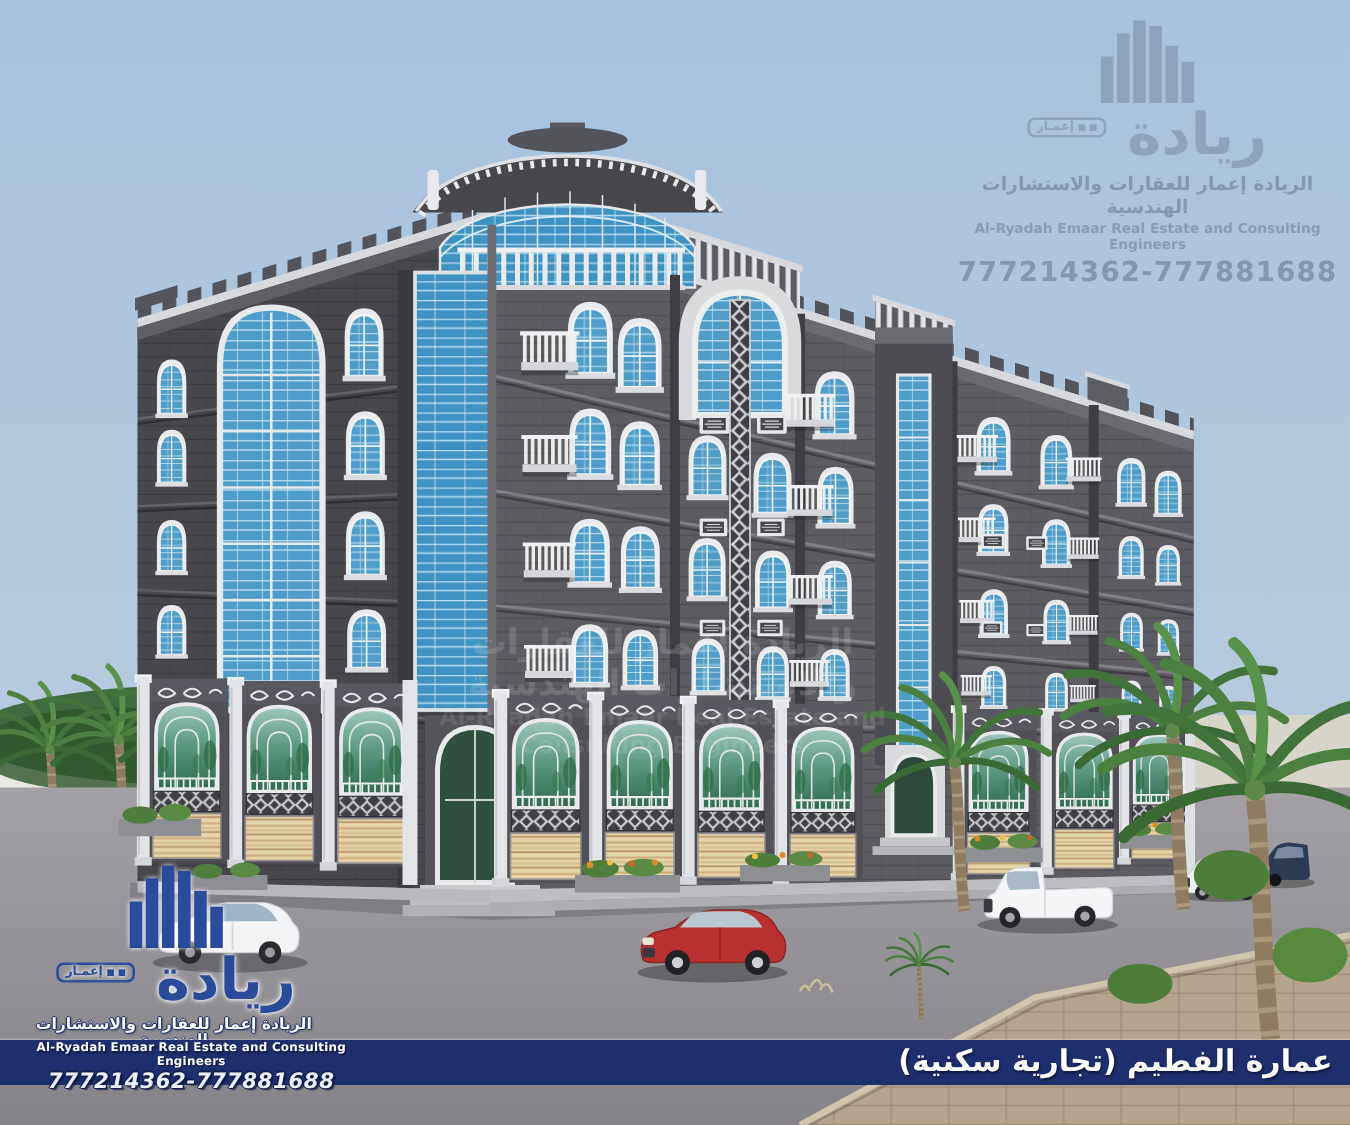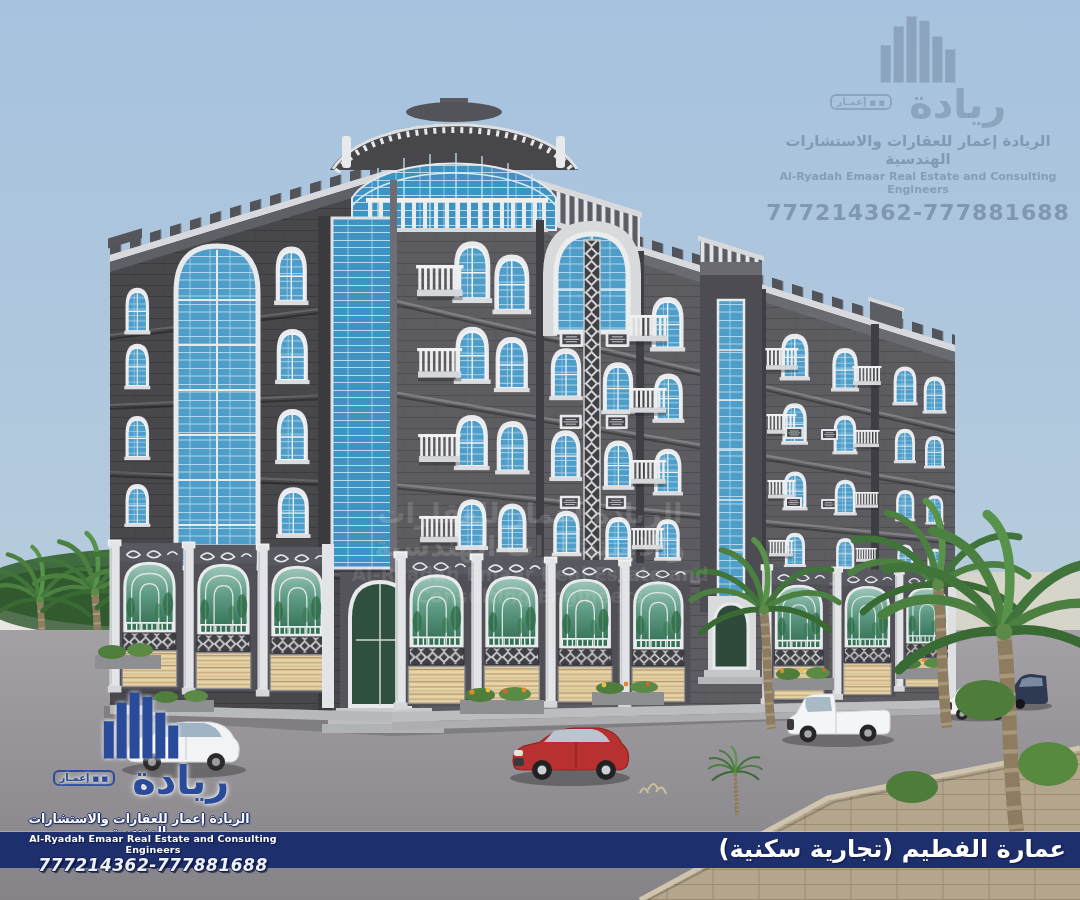--- a/index.html
+++ b/index.html
@@ -7,21 +7,21 @@
          font-family:"DejaVu Sans",sans-serif;background:#a6c2de;}
   svg.scene{position:absolute;left:0;top:0;}
 
   
   .logo{display:flex;flex-direction:column;align-items:center;line-height:1;}
   .logo-mark{width:86px;height:72px;}
   .logo-row{display:flex;align-items:flex-start;gap:17px;direction:ltr;}
   .logo-tag{font-size:10px;font-weight:bold;border:2px solid currentColor;border-radius:6px;
             padding:1px 5px;margin-top:10px;letter-spacing:1px;white-space:nowrap;direction:rtl;}
   .tag-squares{font-size:7px;letter-spacing:1px;margin-left:3px;}
-  .logo-callig{font-size:40px;font-weight:800;}
+  .logo-callig{font-size:46px;font-weight:800;}
 
   
   .wm-tr{position:absolute;top:12px;right:4px;width:316px;text-align:center;
          color:rgba(116,136,160,.62);}
   .wm-tr .logo{opacity:.85;}
   .wm-name-ar{margin-top:8px;font-size:15px;font-weight:bold;direction:rtl;
               color:rgba(112,132,158,.68);}
   .wm-name-en{margin-top:2px;font-size:11px;font-weight:bold;color:rgba(112,132,158,.62);}
   .wm-phone{margin-top:4px;font-size:22px;font-weight:800;letter-spacing:1px;
             color:rgba(108,128,152,.66);}

